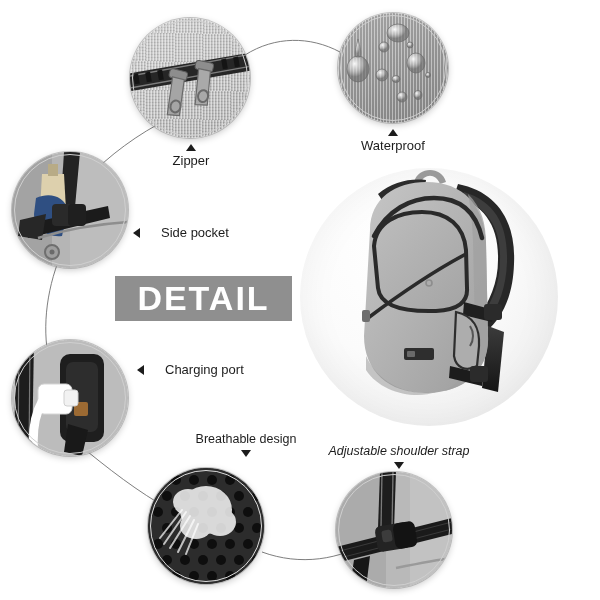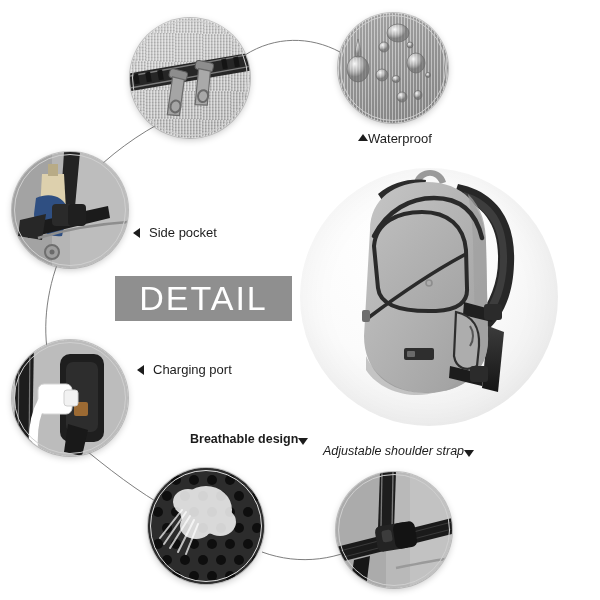--- a/index.html
+++ b/index.html
@@ -32,26 +32,26 @@
   }
   .fab-dark{
     background:
       repeating-linear-gradient(90deg, rgba(255,255,255,.10) 0 1px, rgba(0,0,0,.35) 1px 3px),
       linear-gradient(150deg,#5d5d5d,#3a3a3a);
   }
 
   
   .banner{position:absolute;background:#8f8f8f;display:flex;align-items:center;
           justify-content:center;}
-  .banner span{color:#ffffff;font-weight:normal;letter-spacing:2px;}
+  .banner span{color:#ffffff;font-weight:bold;letter-spacing:2px;}
 
   
   .label{position:absolute;color:#1c1c1c;white-space:nowrap;line-height:1.15;}
-  .lbl-row{display:flex;align-items:center;gap:9px;}
-  .lbl-col{display:flex;flex-direction:row;align-items:center;}
+  .lbl-row{display:flex;align-items:center;gap:21px;}
+  .lbl-col{display:flex;flex-direction:column;align-items:center;}
   .tri-up{width:0;height:0;border-left:5px solid transparent;border-right:5px solid transparent;border-bottom:7px solid #1c1c1c;}
   .tri-down{width:0;height:0;border-left:5px solid transparent;border-right:5px solid transparent;border-top:7px solid #1c1c1c;}
   .tri-left{width:0;height:0;border-top:5px solid transparent;border-bottom:5px solid transparent;border-right:7px solid #1c1c1c;}
 </style>
 </head>
 <body>
 
 <div id="stage">
 
   <svg id="wires" viewBox="0 0 600 600" xmlns="http://www.w3.org/2000/svg">
@@ -153,20 +153,24 @@
         </g>
 
         <g transform="rotate(12 74 64)">
           <rect x="62" y="44" width="18" height="9" rx="3" fill="#8d8d8d" stroke="#5d5d5d"></rect>
           <path d="M66,52 L78,52 L82,86 L70,88 Z" fill="#a9a9a9" stroke="#6a6a6a" stroke-width="1.2"></path>
           <ellipse cx="76" cy="78" rx="5" ry="6" fill="none" stroke="#6a6a6a" stroke-width="2"></ellipse>
         </g>
       </svg>
     </div>
     <div class="ring" style="inset:2px;"></div>
+  </div>
+  <div class="label lbl-col" style="left:156px;top:144px;width:70px;font-size:13px;">
+    <div class="tri-up"></div>
+    <div style="margin-top:3px;">Zipper</div>
   </div>
 
   <div class="dcircle" style="left:338px;top:13px;width:110px;height:110px;">
     <div class="inner fab-grey" style="background:
            repeating-linear-gradient(90deg, rgba(255,255,255,.35) 0 1px, rgba(0,0,0,.10) 1px 3px),
            linear-gradient(160deg,#b6b6b6,#8f8f8f);">
       <svg viewBox="0 0 110 110" width="110" height="110" xmlns="http://www.w3.org/2000/svg">
         <defs>
           <radialGradient id="dropG" cx="35%" cy="30%">
             <stop offset="0%" stop-color="#ffffff" stop-opacity=".95"></stop>
@@ -252,21 +256,21 @@
         <path d="M56,84 L76,90 L70,116 L52,112 Z" fill="#191919"></path>
       </svg>
     </div>
     <div class="ring" style="inset:2px;"></div>
   </div>
   <div class="label lbl-row" style="left:137px;top:363px;font-size:13px;">
     <div class="tri-left"></div>
     <div>Charging port</div>
   </div>
 
-  <div class="label lbl-col" style="left:190px;top:432px;width:112px;font-size:12.5px;font-weight:bold;">
+  <div class="label lbl-col" style="left:190px;top:432px;width:112px;font-size:12.5px;">
     <div>Breathable design</div>
     <div class="tri-down" style="margin-top:4px;"></div>
   </div>
   <div class="dcircle" style="left:148px;top:468px;width:116px;height:116px;">
     <div class="inner fab-dark">
       <svg viewBox="0 0 116 116" width="116" height="116" xmlns="http://www.w3.org/2000/svg">
         <rect x="0" y="0" width="116" height="116" fill="#2c2c2c"></rect>
         <g fill="#0e0e0e">
           <circle cx="10" cy="12" r="5"></circle>
             <circle cx="28" cy="12" r="5"></circle>

